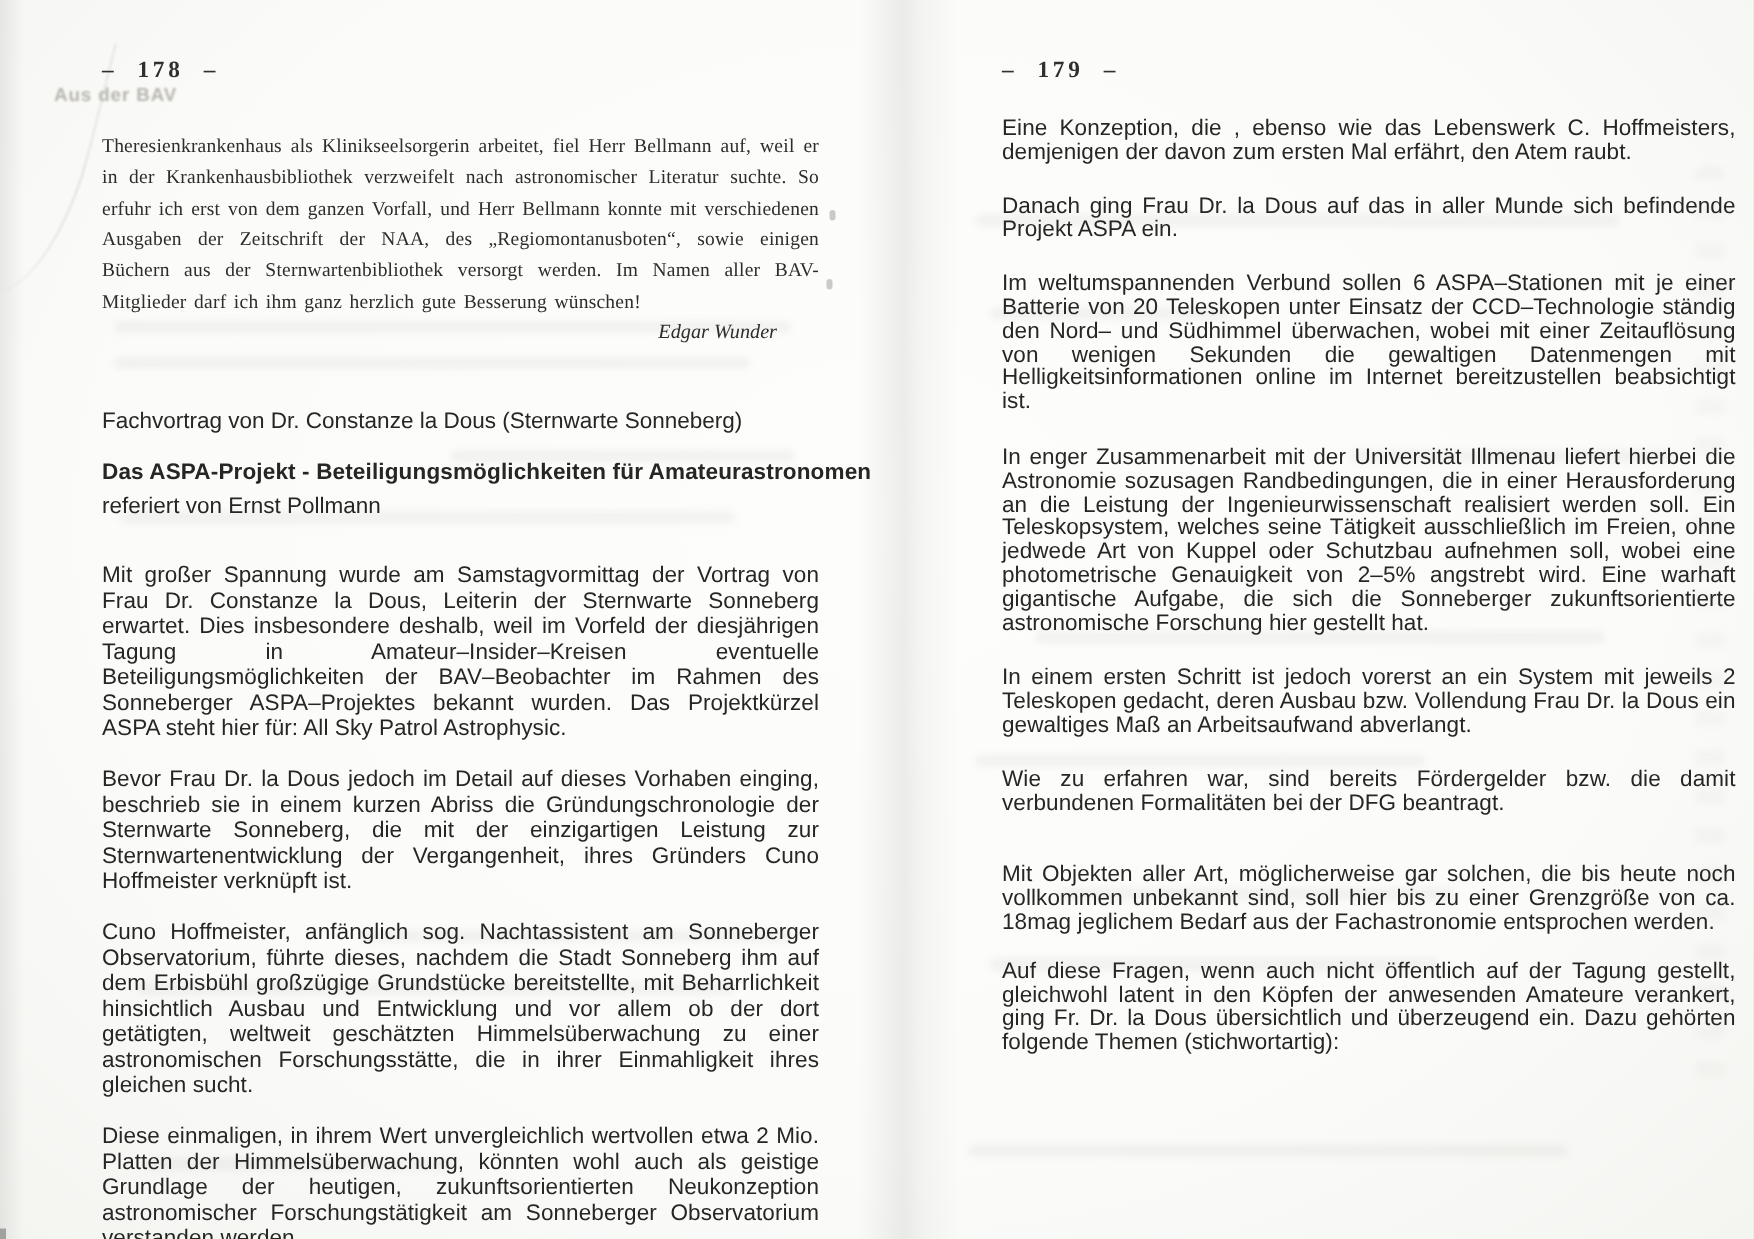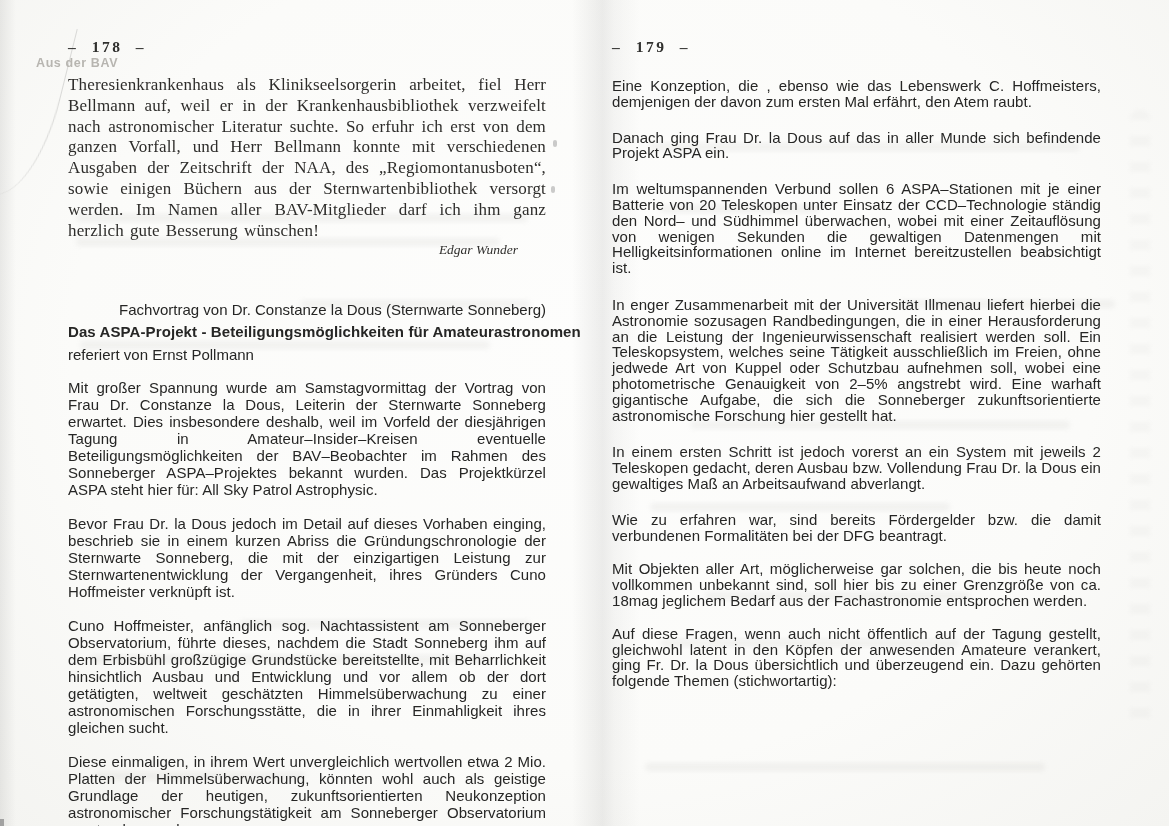--- a/index.html
+++ b/index.html
@@ -42,51 +42,51 @@
   .bleed-text {
     position:absolute; left:36px; top:56px;
     font-size:12.5px; font-weight:bold; color:#b7b5b0;
     letter-spacing:.6px; filter:blur(0.7px);
   }
   .gutter-fleck { position:absolute; width:4px; height:7px; background:#9a9a9a; opacity:.5; filter:blur(0.5px); border-radius:2px; }
 
   
   .page { position:absolute; top:30px; }
   .page-left  { left:68px;  width:478px; }
-  .page-right { left:612px; width:489px; }
+  .page-right { left:668px; width:489px; }
 
   .page-num {
     font-family:"Liberation Serif", serif;
     font-size:15.5px; font-weight:bold; letter-spacing:2.5px; word-spacing:7px;
     color:#30302e; margin:8px 0 0 0;
   }
 
   .intro {
-    margin:19px 0 0 0;
+    margin:31px 0 0 0;
     font-family:"Liberation Serif", serif;
-    font-size:17px; line-height:20.8px;
+    font-size:13px; line-height:20.8px;
     text-align:justify; word-spacing:1.6px; letter-spacing:.15px;
     color:#2e2d2b;
   }
   .signature {
     margin:1px 28px 0 0;
     font-family:"Liberation Serif", serif; font-style:italic;
     font-size:13.5px; text-align:right; color:#2e2d2b;
   }
 
   .sans { font-size:15px; color:#262625; }
-  .lecture-heading { margin:43px 0 4px 0; line-height:18px; text-align:right; }
+  .lecture-heading { margin:43px 0 16px 0; line-height:18px; text-align:left; }
   .article-title   { margin:3px 0 0 0; line-height:18px; font-weight:bold; white-space:nowrap; letter-spacing:.1px; }
   .referent-line   { margin:5px 0 0 0; line-height:18px; }
 
   .body-l { text-align:justify; line-height:17px;   letter-spacing:.05px; }
   .body-r { text-align:justify; line-height:15.8px; letter-spacing:.05px; }
   p { margin:0; }
-  .mt23{margin-top:15px}.mt17{margin-top:17px}
-  .mt22{margin-top:22px}.mt21{margin-top:21px}.mt20{margin-top:20px}.mt18{margin-top:18px}
+  .mt23{margin-top:28px}.mt17{margin-top:17px}
+  .mt22{margin-top:22px}.mt21{margin-top:21px}.mt20{margin-top:20px}.mt18{margin-top:32px}
 </style>
 </head>
 <body>
 
 <div class="scan">
 
   <div class="gutter-shadow"></div>
   <div class="left-edge-shadow"></div>
   <div class="curl-line"></div>
   <div class="corner-mark"></div>

